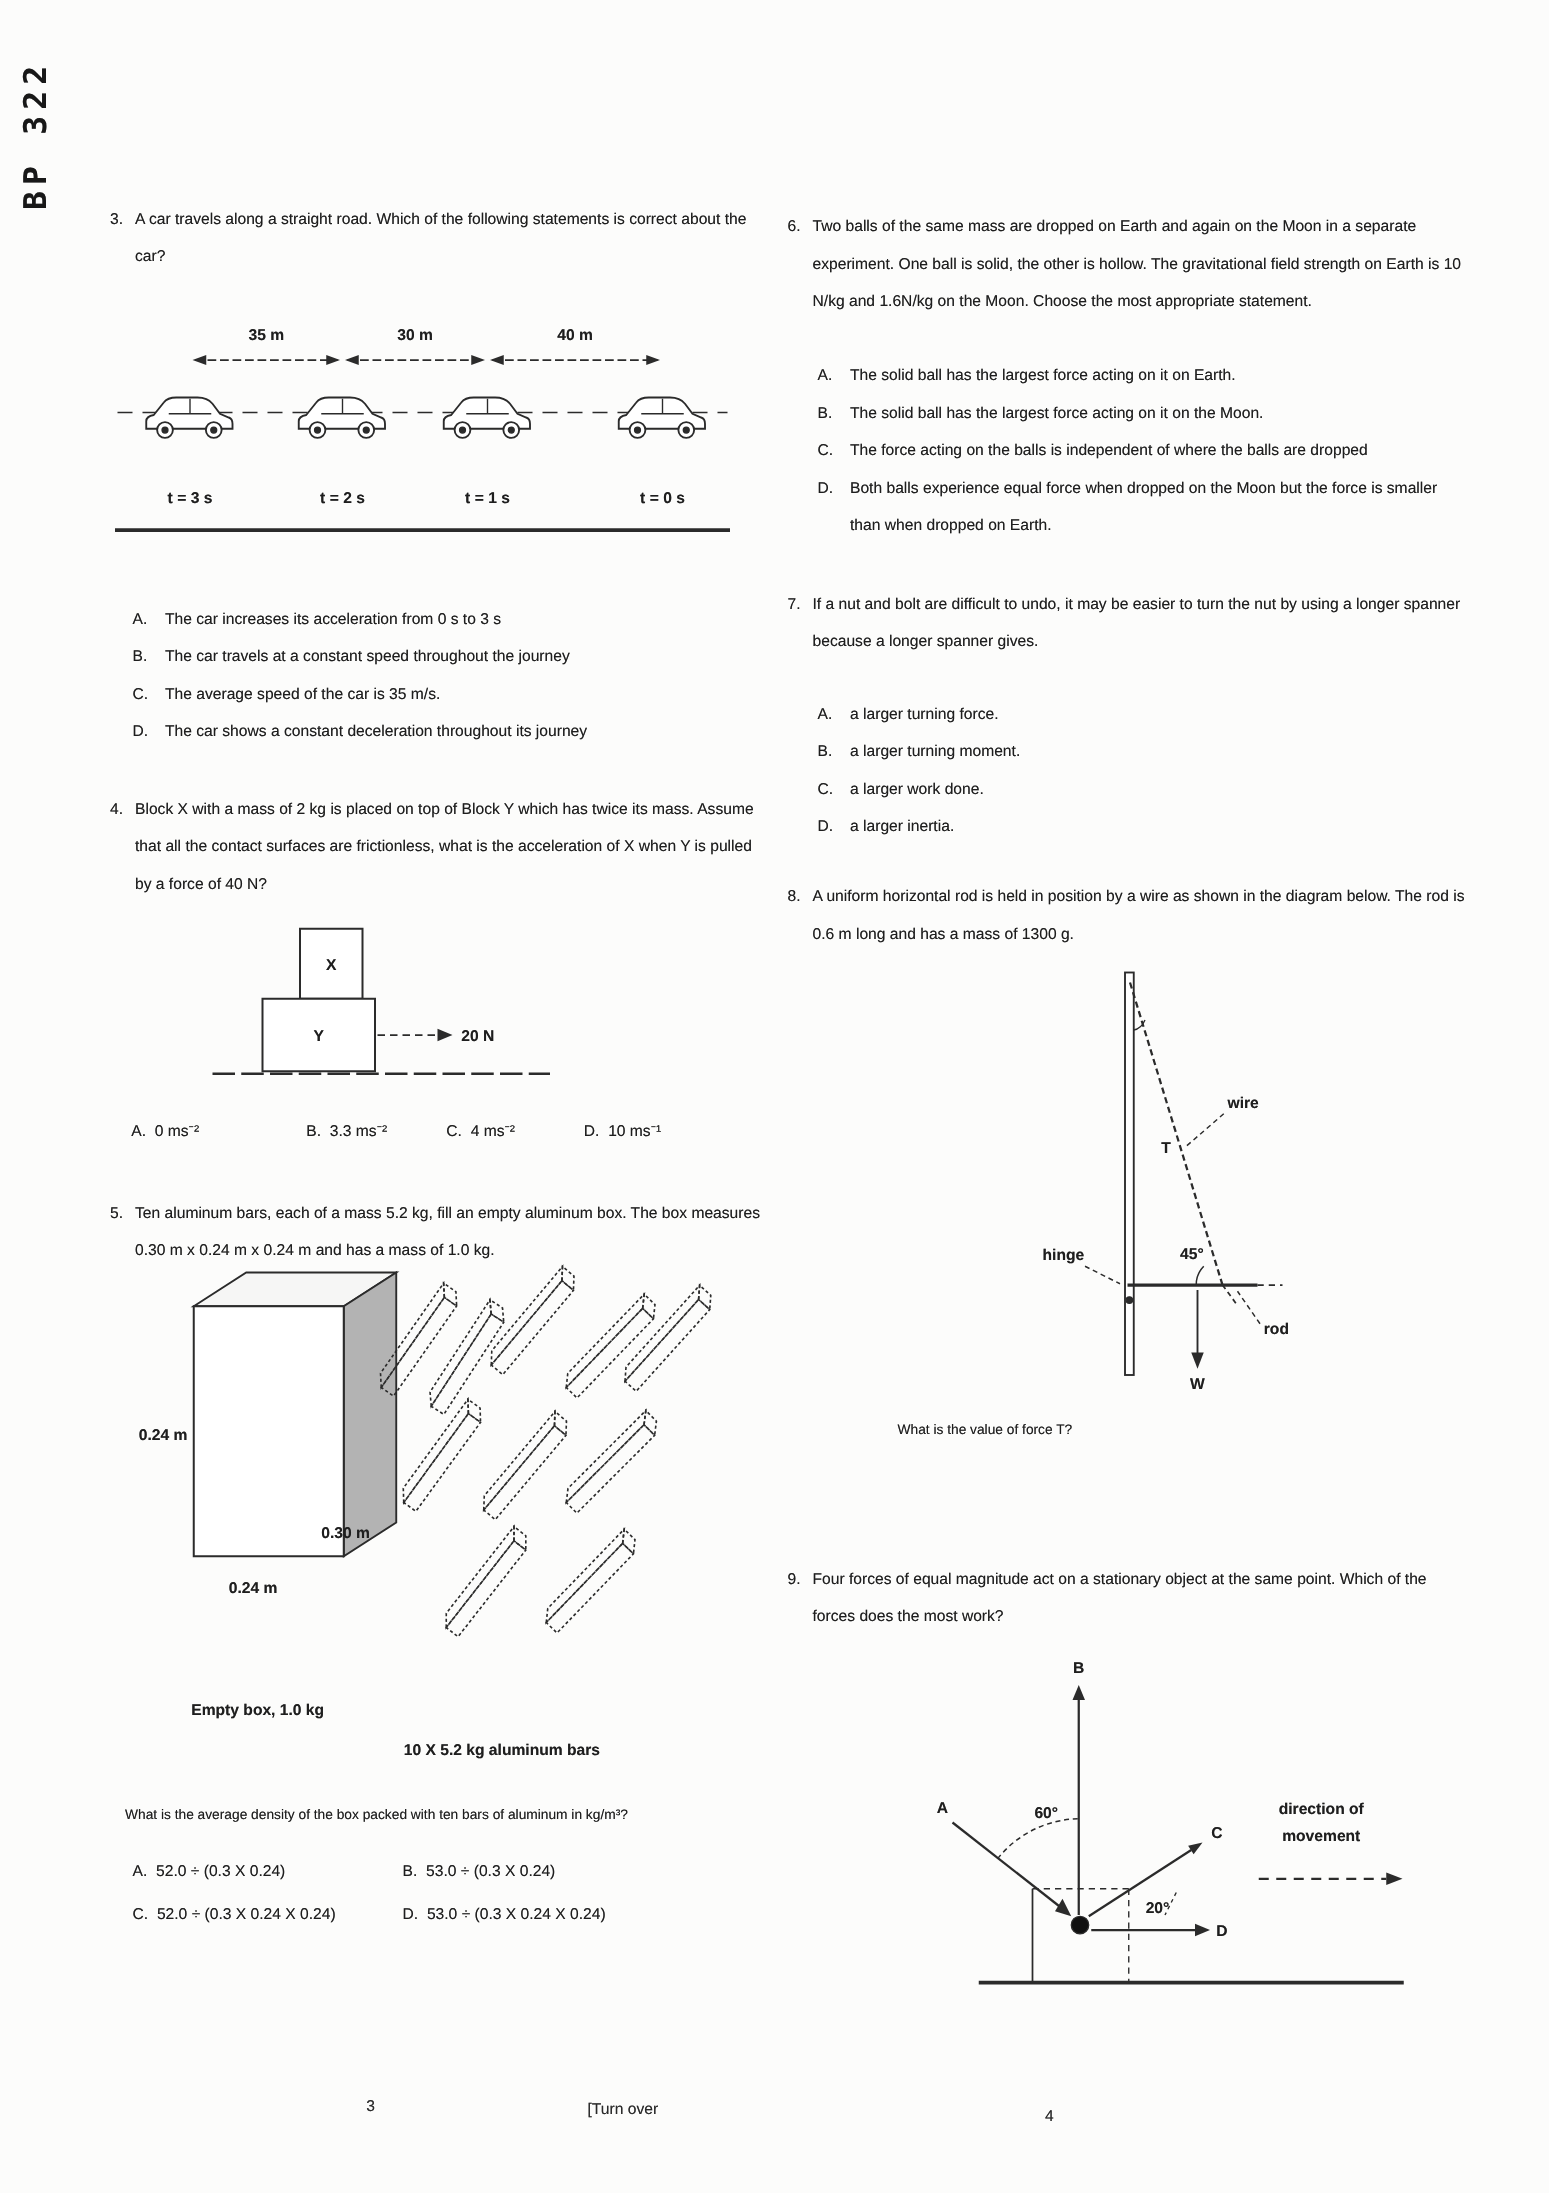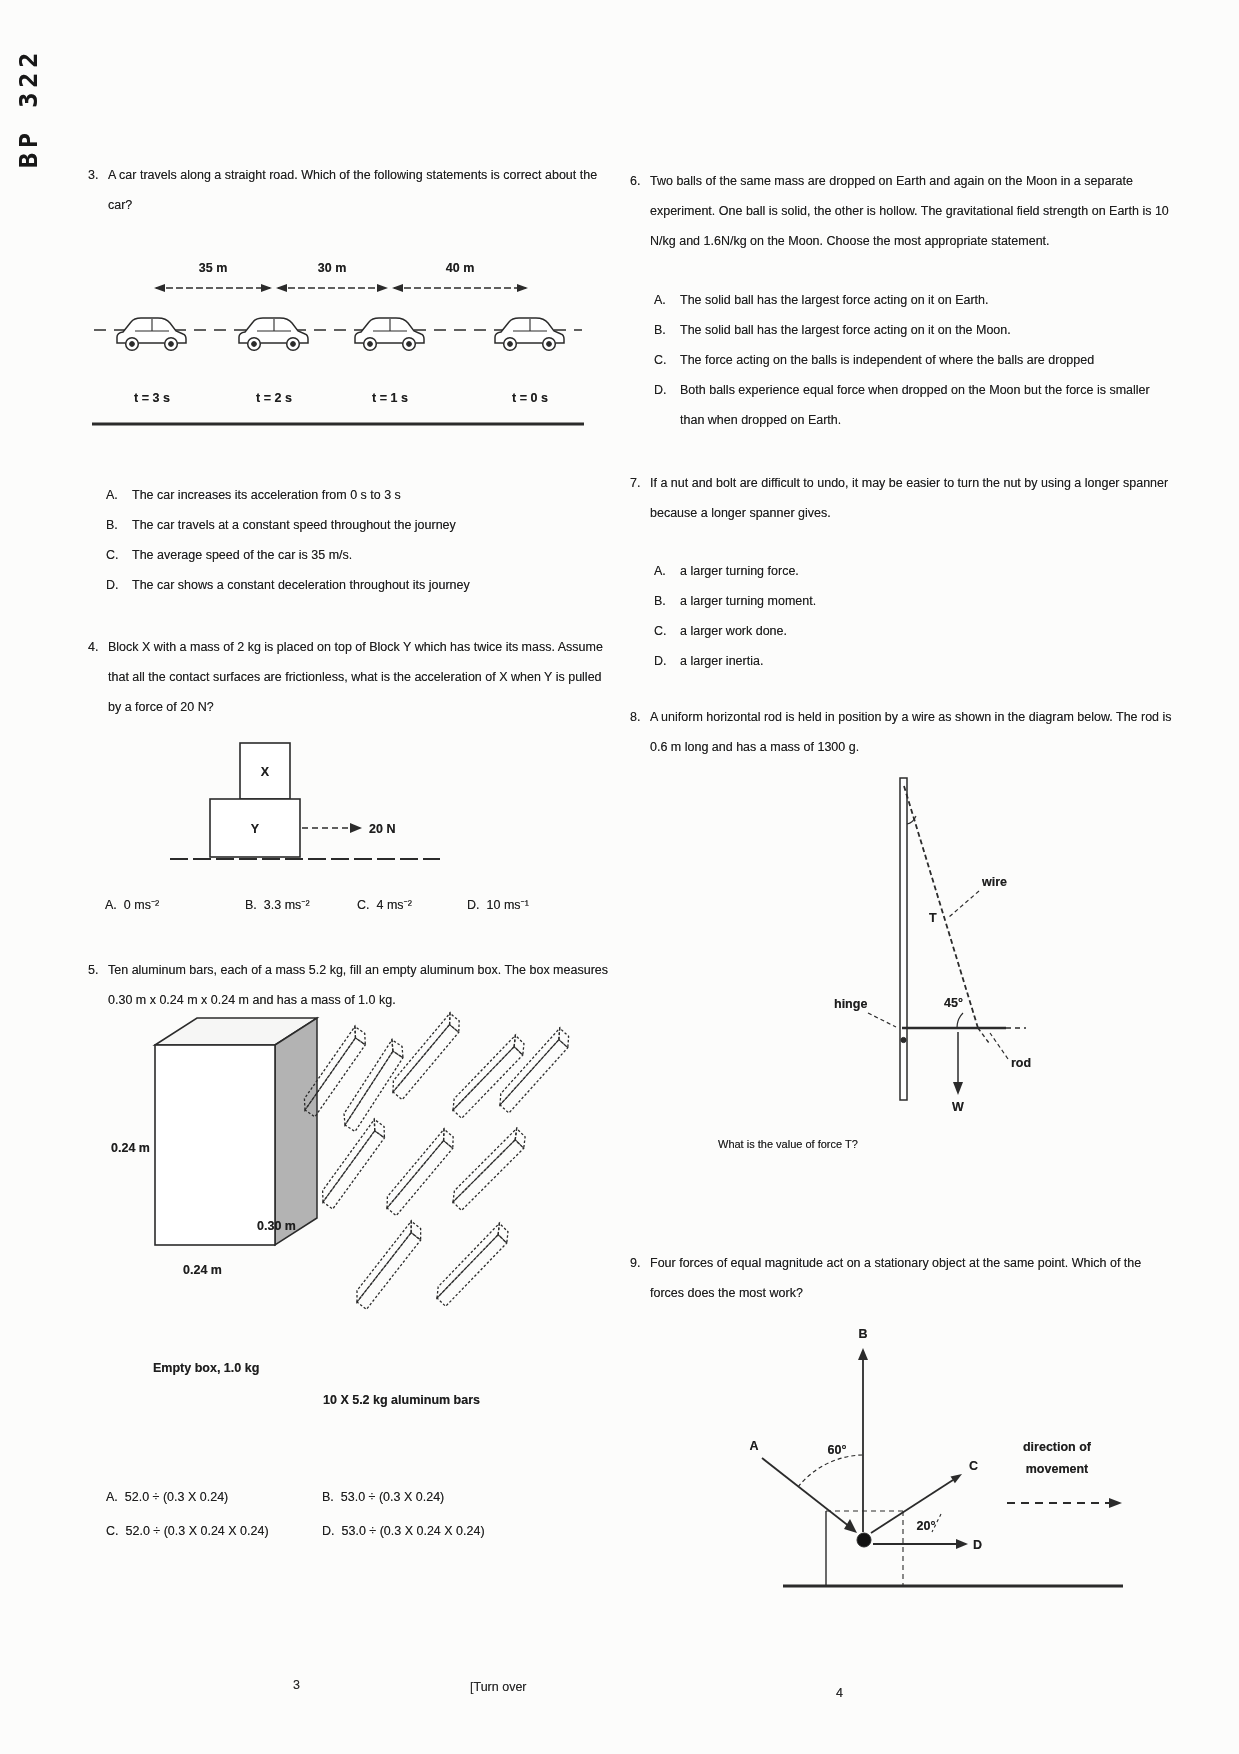--- a/index.html
+++ b/index.html
@@ -100,21 +100,21 @@
       </div>
     <div class="opt">
         <span class="ol">D.</span>
         <span class="ot">The car shows a constant deceleration throughout its journey</span>
       </div>
   </div>
 
   <section class="q" style="left:88px; top:632px; width:526px;">
     <div class="qhead">
       <span class="qnum">4.</span>
-      <span class="qtext">Block X with a mass of 2 kg is placed on top of Block Y which has twice its mass. Assume that all the contact surfaces are frictionless, what is the acceleration of X when Y is pulled by a force of 20 N?</span>
+      <span class="qtext">Block X with a mass of 2 kg is placed on top of Block Y which has twice its mass. Assume that all the contact surfaces are frictionless, what is the acceleration of X when Y is pulled by a force of 40 N?</span>
     </div>
   </section>
 
   <svg class="fig" style="left:150px; top:725px;" width="340" height="150" viewBox="0 0 340 150">
     <rect x="90" y="18" width="50" height="56" fill="#ffffff" stroke-width="1.6"></rect>
     <text x="115" y="51" text-anchor="middle" class="b">X</text>
     <rect x="60" y="74" width="90" height="58" fill="#ffffff" stroke-width="1.6"></rect>
     <text x="105" y="108" text-anchor="middle" class="b">Y</text>
     <line x1="20" y1="134" x2="290" y2="134" stroke-width="2" stroke-dasharray="18,5"></line>
     <line x1="152" y1="103" x2="202" y2="103" stroke-width="1.4" stroke-dasharray="6,4"></line>
@@ -192,20 +192,21 @@
           <path d="M88,0 L97,-7 L97,5 L88,12 Z"></path>
         </g>
       <g transform="translate(342,288) rotate(-46)">
           <path d="M0,0 L88,0 L88,12 L0,12 Z"></path>
           <path d="M0,0 L9,-7 L97,-7 L88,0 Z"></path>
           <path d="M88,0 L97,-7 L97,5 L88,12 Z"></path>
         </g>
     </g>
   </svg>
 
+  <div class="caption" style="left:100px; top:1438px; width:500px;">What is the average density of the box packed with ten bars of aluminum in kg/m³?</div>
 
   <div class="optgrid" style="left:106px; top:1482px; width:474px; grid-template-columns:216px 1fr; row-gap:4px;">
     <div><span class="ol">A.</span><span>52.0 ÷ (0.3 X 0.24)</span></div>
     <div><span class="ol">B.</span><span>53.0 ÷ (0.3 X 0.24)</span></div>
     <div><span class="ol">C.</span><span>52.0 ÷ (0.3 X 0.24 X 0.24)</span></div>
     <div><span class="ol">D.</span><span>53.0 ÷ (0.3 X 0.24 X 0.24)</span></div>
   </div>
 
   <section class="q" style="left:630px; top:166px; width:545px;">
     <div class="qhead">

